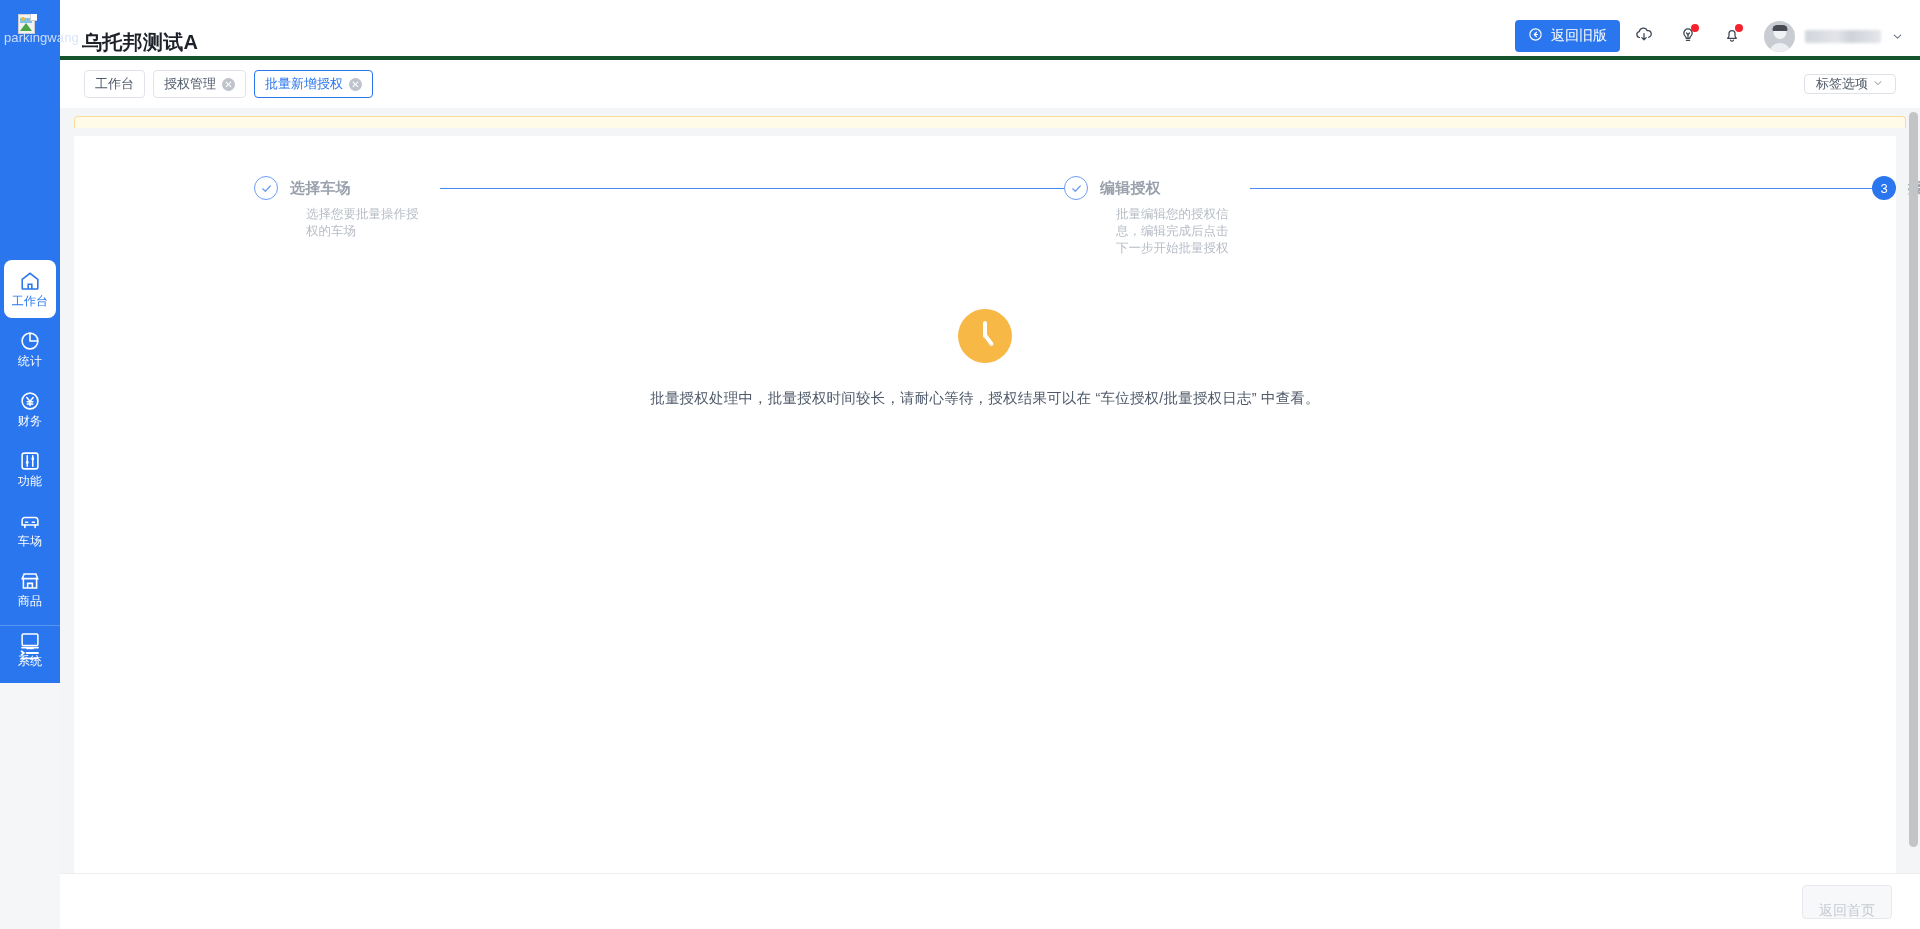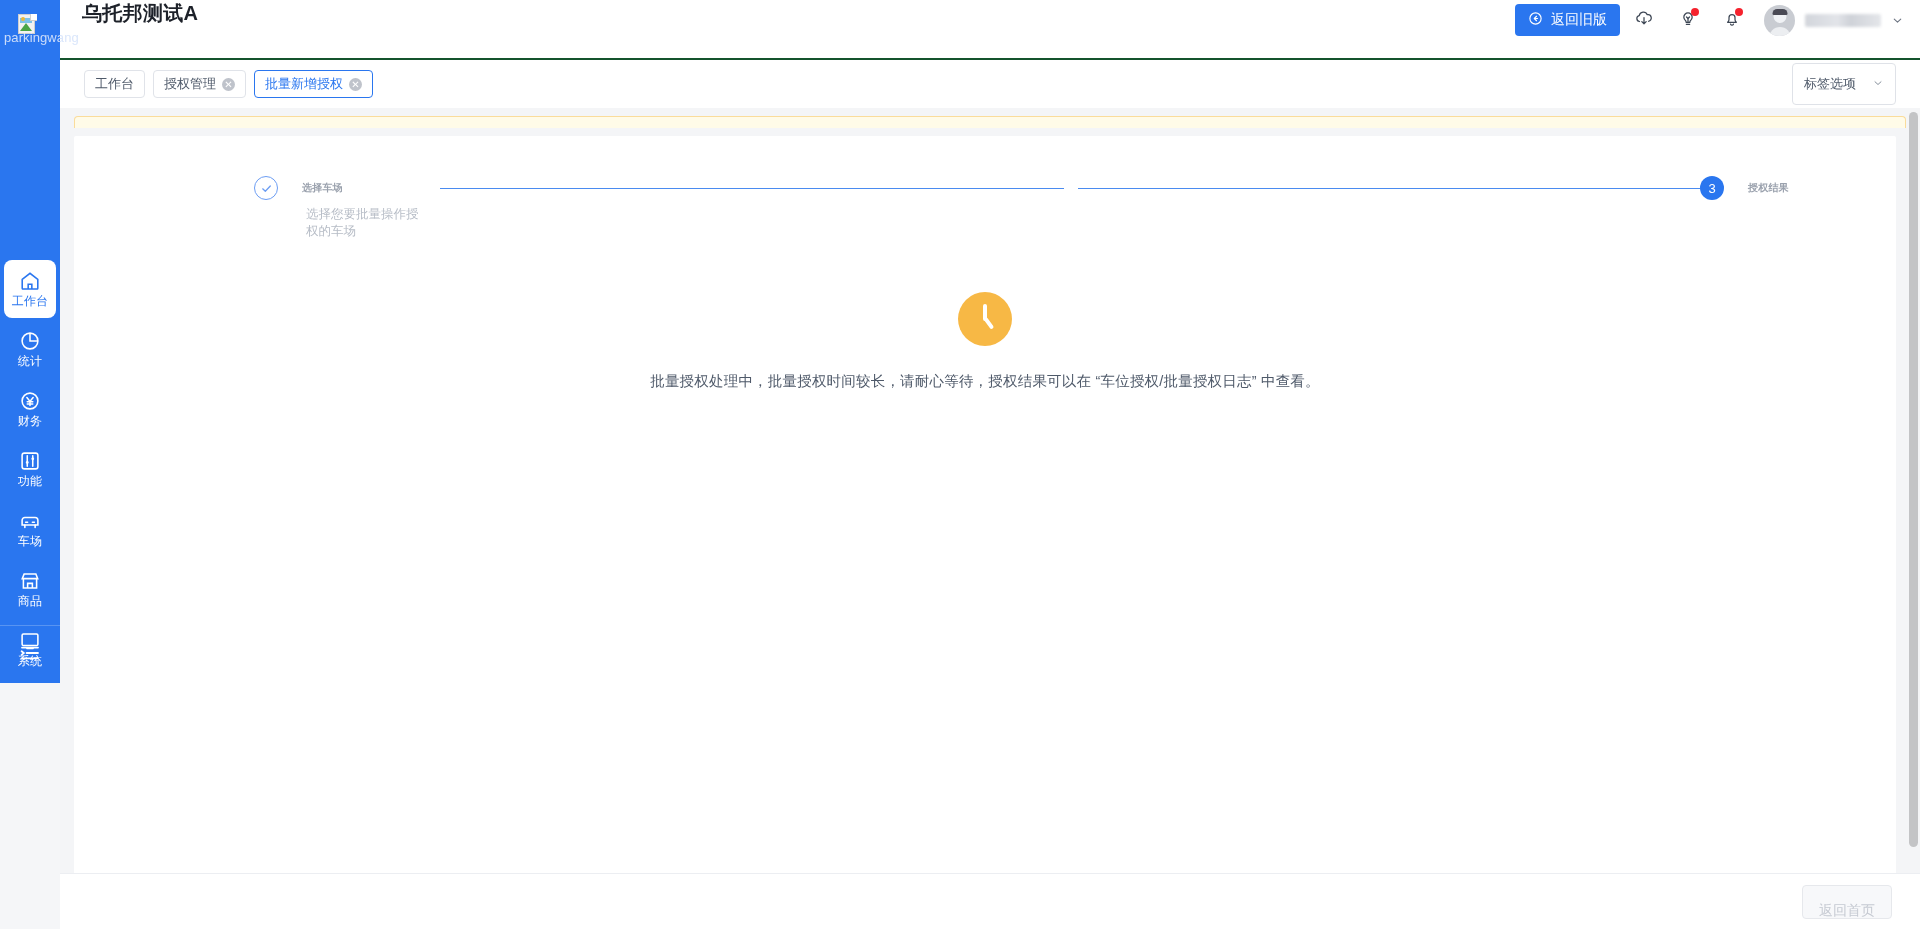--- a/index.html
+++ b/index.html
@@ -104,22 +104,22 @@
     display: flex; align-items: center; justify-content: center;
     border-top: 1px solid rgba(255,255,255,0.22);
     cursor: pointer;
   }
 
   
   .header {
     position: absolute; left: 60px; top: 0;
     width: 1860px; height: 60px;
     background: #ffffff;
-    border-bottom: 2px solid #14532d;
-    display: flex; align-items: flex-start;
+    border-bottom: 4px solid #14532d;
+    display: flex; align-items: flex-end;
     z-index: 20;
   }
   .app-title {
     margin-left: 22px;
     font-size: 20px; font-weight: bold;
     color: #1d2129;
     letter-spacing: 0.3px;
   }
   .header-right {
     margin-left: auto;
@@ -216,27 +216,27 @@
     background: #bfc3cb;
     color: #fff;
     font-size: 10px; line-height: 13px;
     text-align: center;
     display: inline-block;
     cursor: pointer;
     font-family: "DejaVu Sans", sans-serif;
   }
   .tag-options {
     margin-left: auto; margin-right: 24px;
-    height: 42px;
+    height: 20px;
     border: 1px solid #dfe2e8;
     border-radius: 4px;
     background: #fff;
     color: #4e5969;
     font-size: 13px;
-    display: flex; align-items: center; gap: 16px;
+    display: flex; align-items: center; gap: 4px;
     padding: 0 11px;
     cursor: pointer;
   }
 
   
   .main {
     position: absolute; left: 60px; top: 108px;
     width: 1860px; height: 821px;
     background: #f4f5f7;
     overflow: hidden;
@@ -269,22 +269,22 @@
   .step-head { display: flex; align-items: center; }
   .step-circle {
     width: 24px; height: 24px; border-radius: 50%;
     display: flex; align-items: center; justify-content: center;
     flex: none;
     font-size: 13px;
   }
   .step-circle.done { border: 1px solid #6c9df3; background: #fff; color: #6c9df3; }
   .step-circle.current { background: #2a76ef; color: #fff; font-family: "Liberation Sans", sans-serif; }
   .step-title {
-    margin-left: 24px;
-    font-size: 10px;
+    margin-left: 12px;
+    font-size: 15px;
     font-weight: bold;
     color: #9aa1ad;
     white-space: nowrap;
     letter-spacing: 0.2px;
   }
   .step-line {
     height: 1px;
     background: #4a8bf0;
     margin: 12px 0 0 14px;
   }
@@ -582,20 +582,31 @@
                 </svg>
               </div>
               <div class="step-title">选择车场</div>
             </div>
             <div class="step-desc">选择您要批量操作授权的车场</div>
           </div>
           <div class="step-line" style="width:624px;"></div>
         </div>
 
         <div class="step">
+          <div class="step-col">
+            <div class="step-head">
+              <div class="step-circle done">
+                <svg viewBox="0 0 24 24" width="13" height="13" fill="none" stroke="#6c9df3" stroke-width="2.4" stroke-linecap="round" stroke-linejoin="round">
+                  <path d="M5 12.6 9.8 17 19 7.4"></path>
+                </svg>
+              </div>
+              <div class="step-title">编辑授权</div>
+            </div>
+            <div class="step-desc">批量编辑您的授权信息，编辑完成后点击下一步开始批量授权</div>
+          </div>
           <div class="step-line" style="width:622px;"></div>
         </div>
 
         <div class="step">
           <div class="step-col">
             <div class="step-head">
               <div class="step-circle current">3</div>
               <div class="step-title">授权结果</div>
             </div>
           </div>

